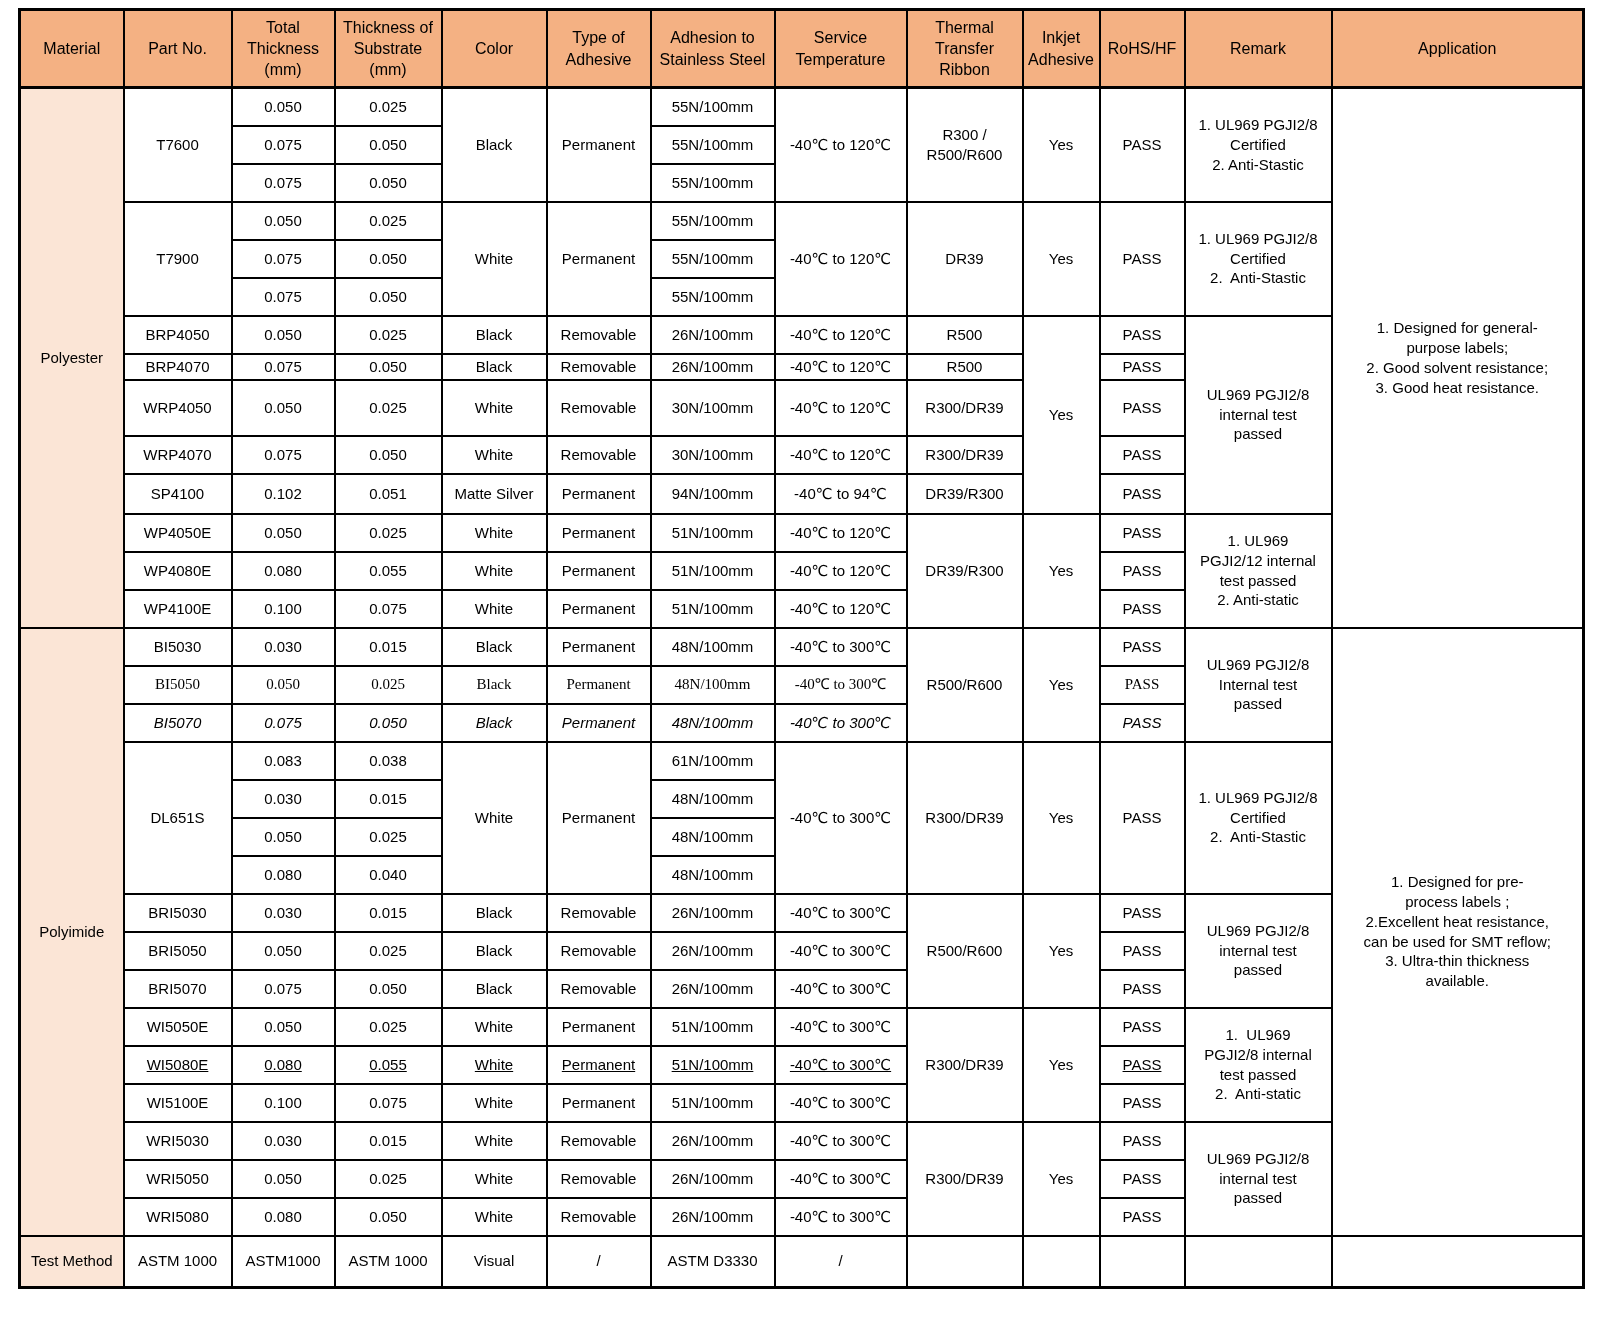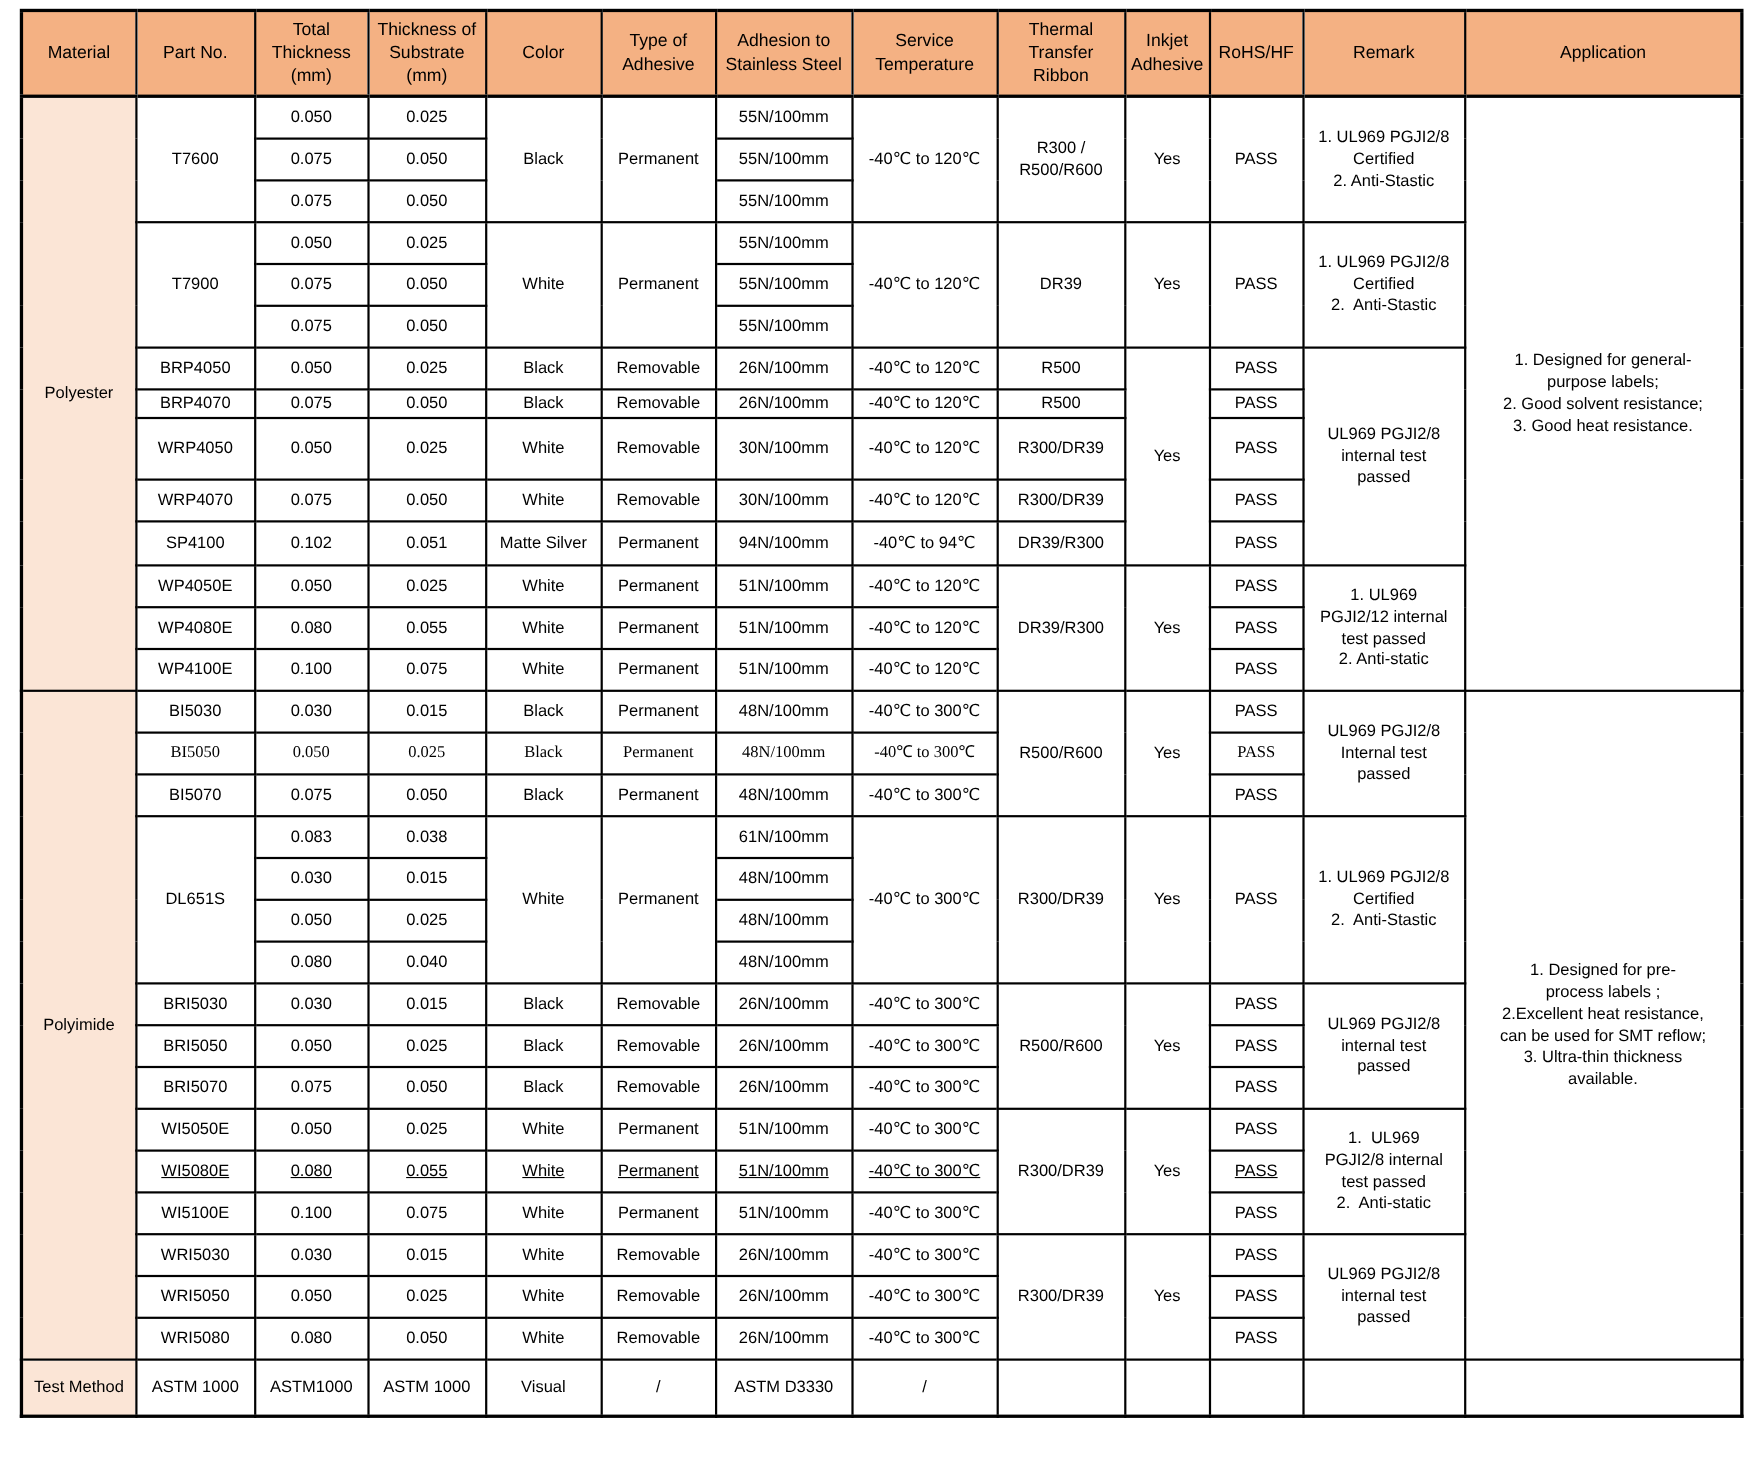--- a/index.html
+++ b/index.html
@@ -269,21 +269,21 @@
       <tr style="height: 38px; font-family: Liberation Serif, serif;">
         <td class="t-med">BI5050</td>
         <td class="t-med">0.050</td>
         <td class="t-med">0.025</td>
         <td class="t-med">Black</td>
         <td class="t-med">Permanent</td>
         <td class="t-med">48N/100mm</td>
         <td class="t-med">-40℃ to 300℃</td>
         <td class="t-med">PASS</td>
       </tr>
-      <tr style="height: 38px;">
+      <tr style="height: 38px; font-style: italic;">
         <td class="t-med">BI5070</td>
         <td class="t-med">0.075</td>
         <td class="t-med">0.050</td>
         <td class="t-med">Black</td>
         <td class="t-med">Permanent</td>
         <td class="t-med">48N/100mm</td>
         <td class="t-med">-40℃ to 300℃</td>
         <td class="t-med">PASS</td>
       </tr>
       <tr style="height: 38px;">

